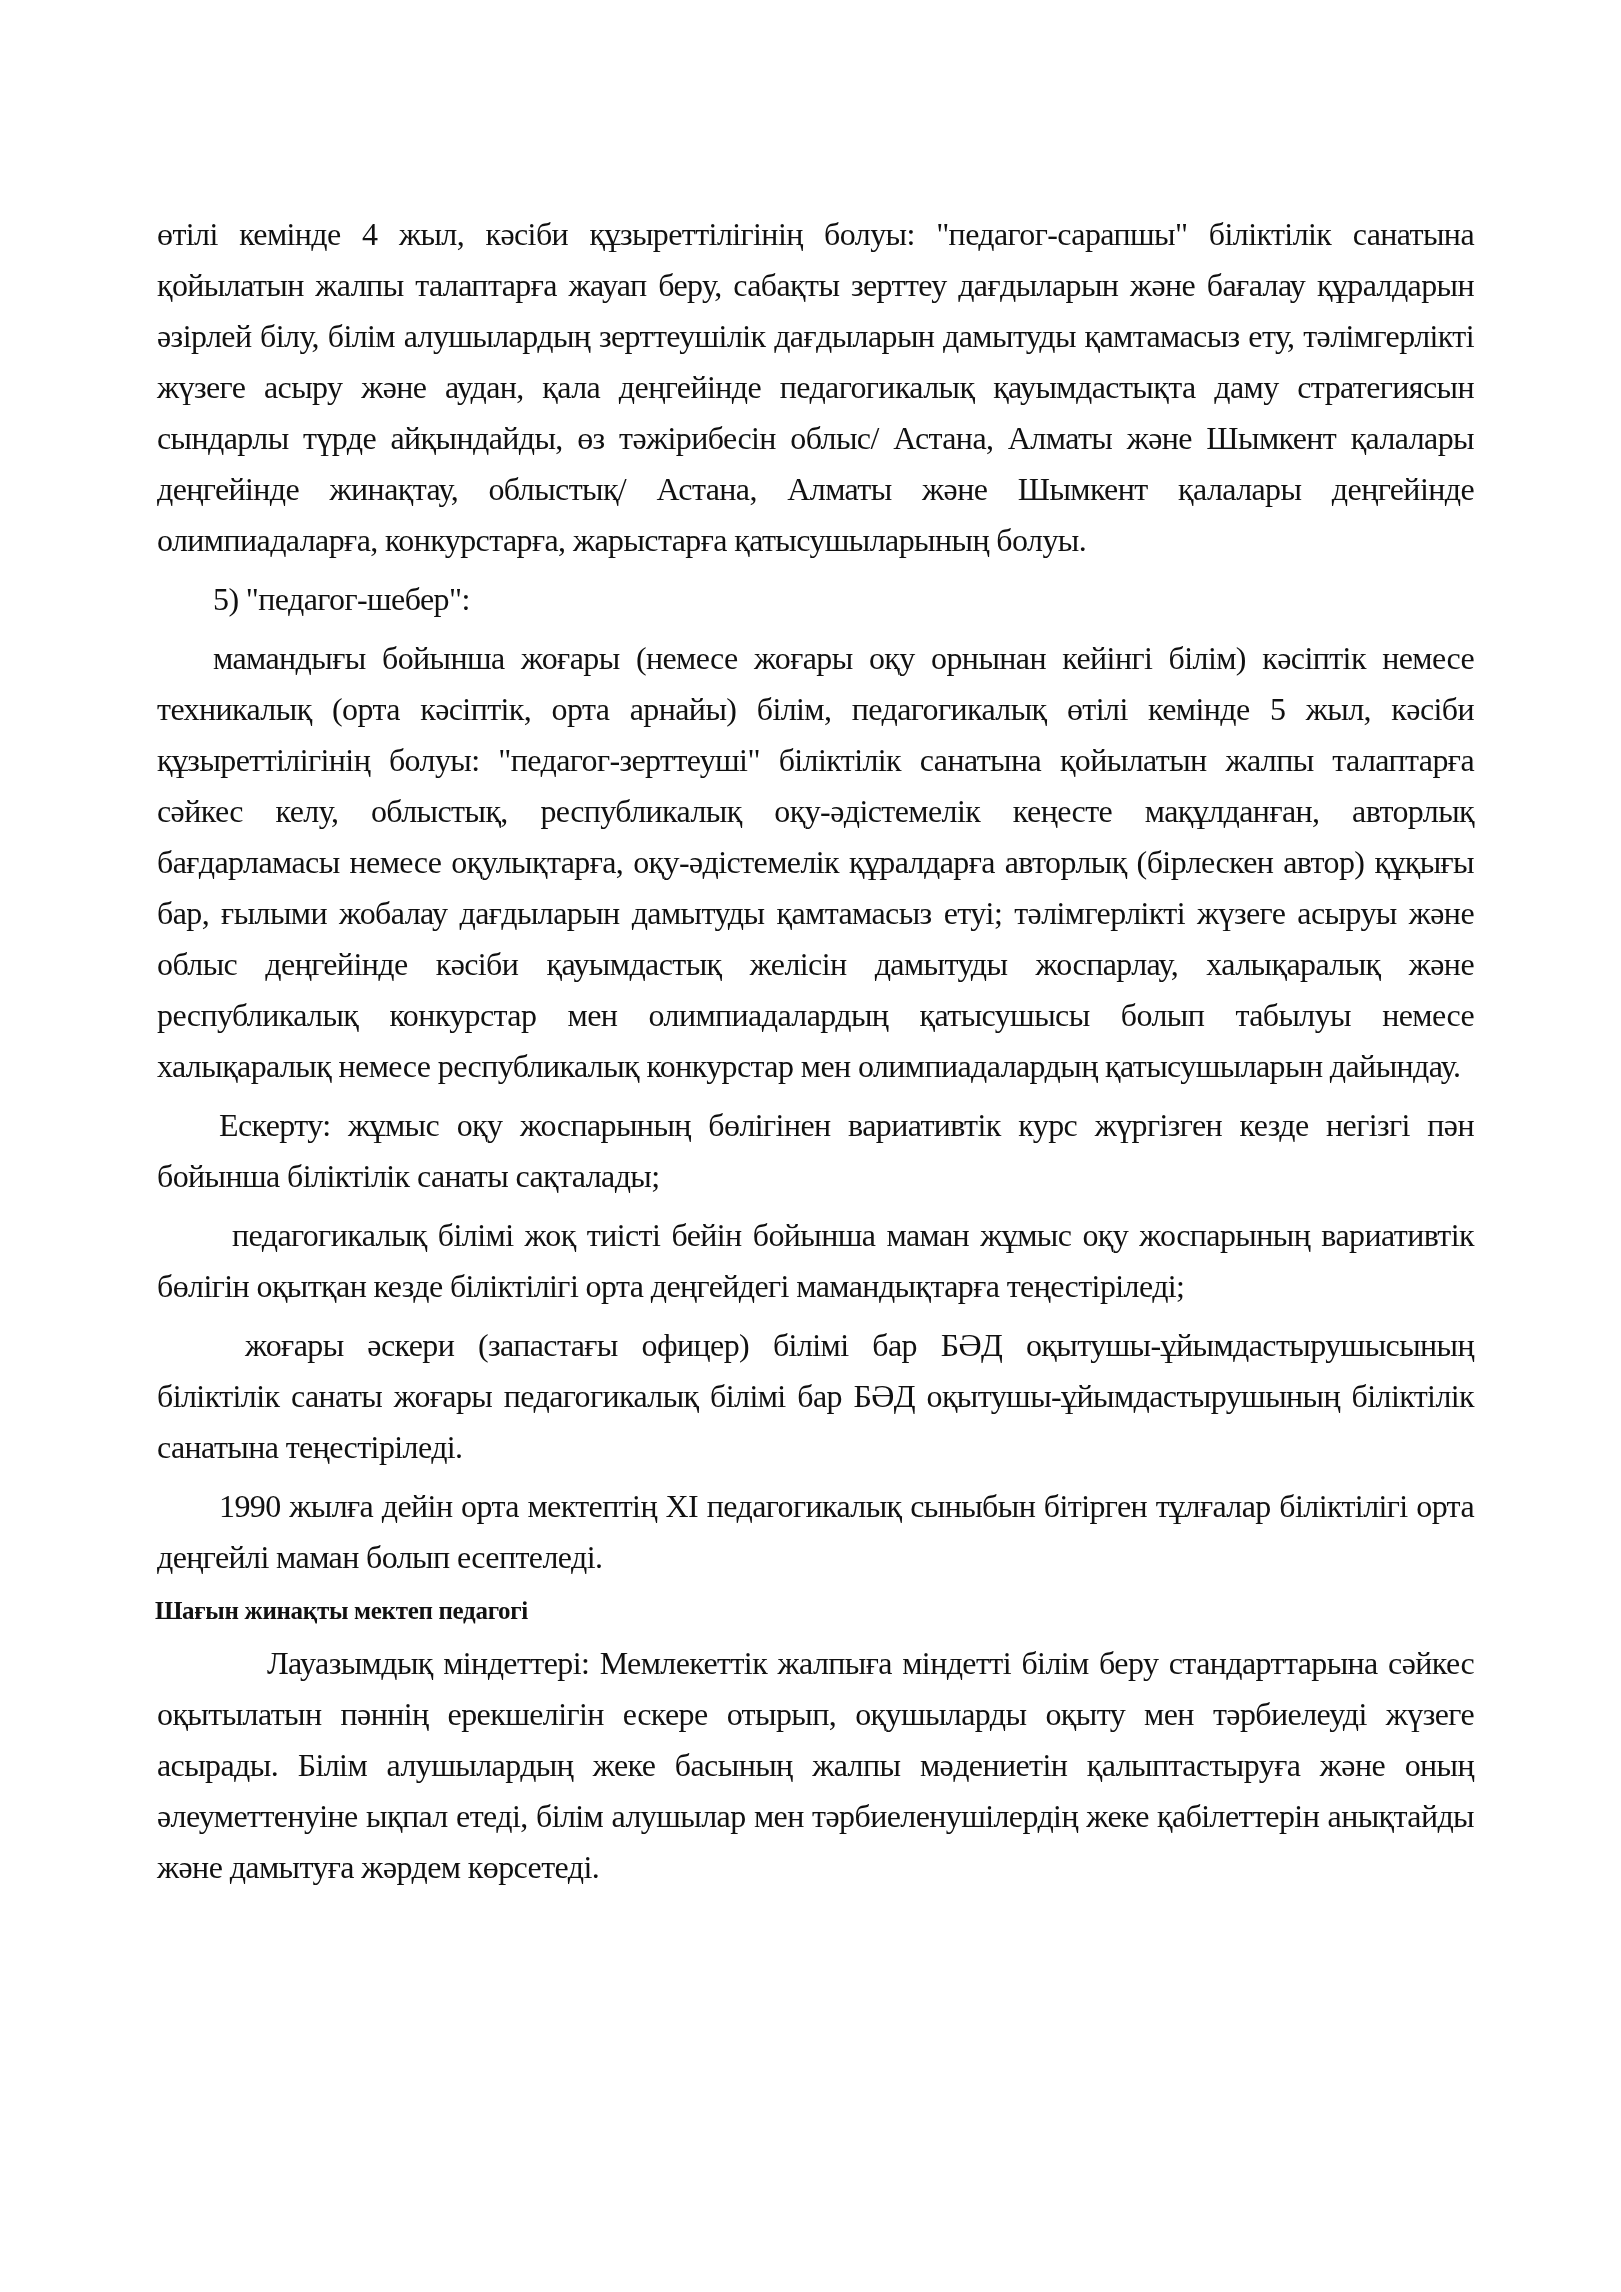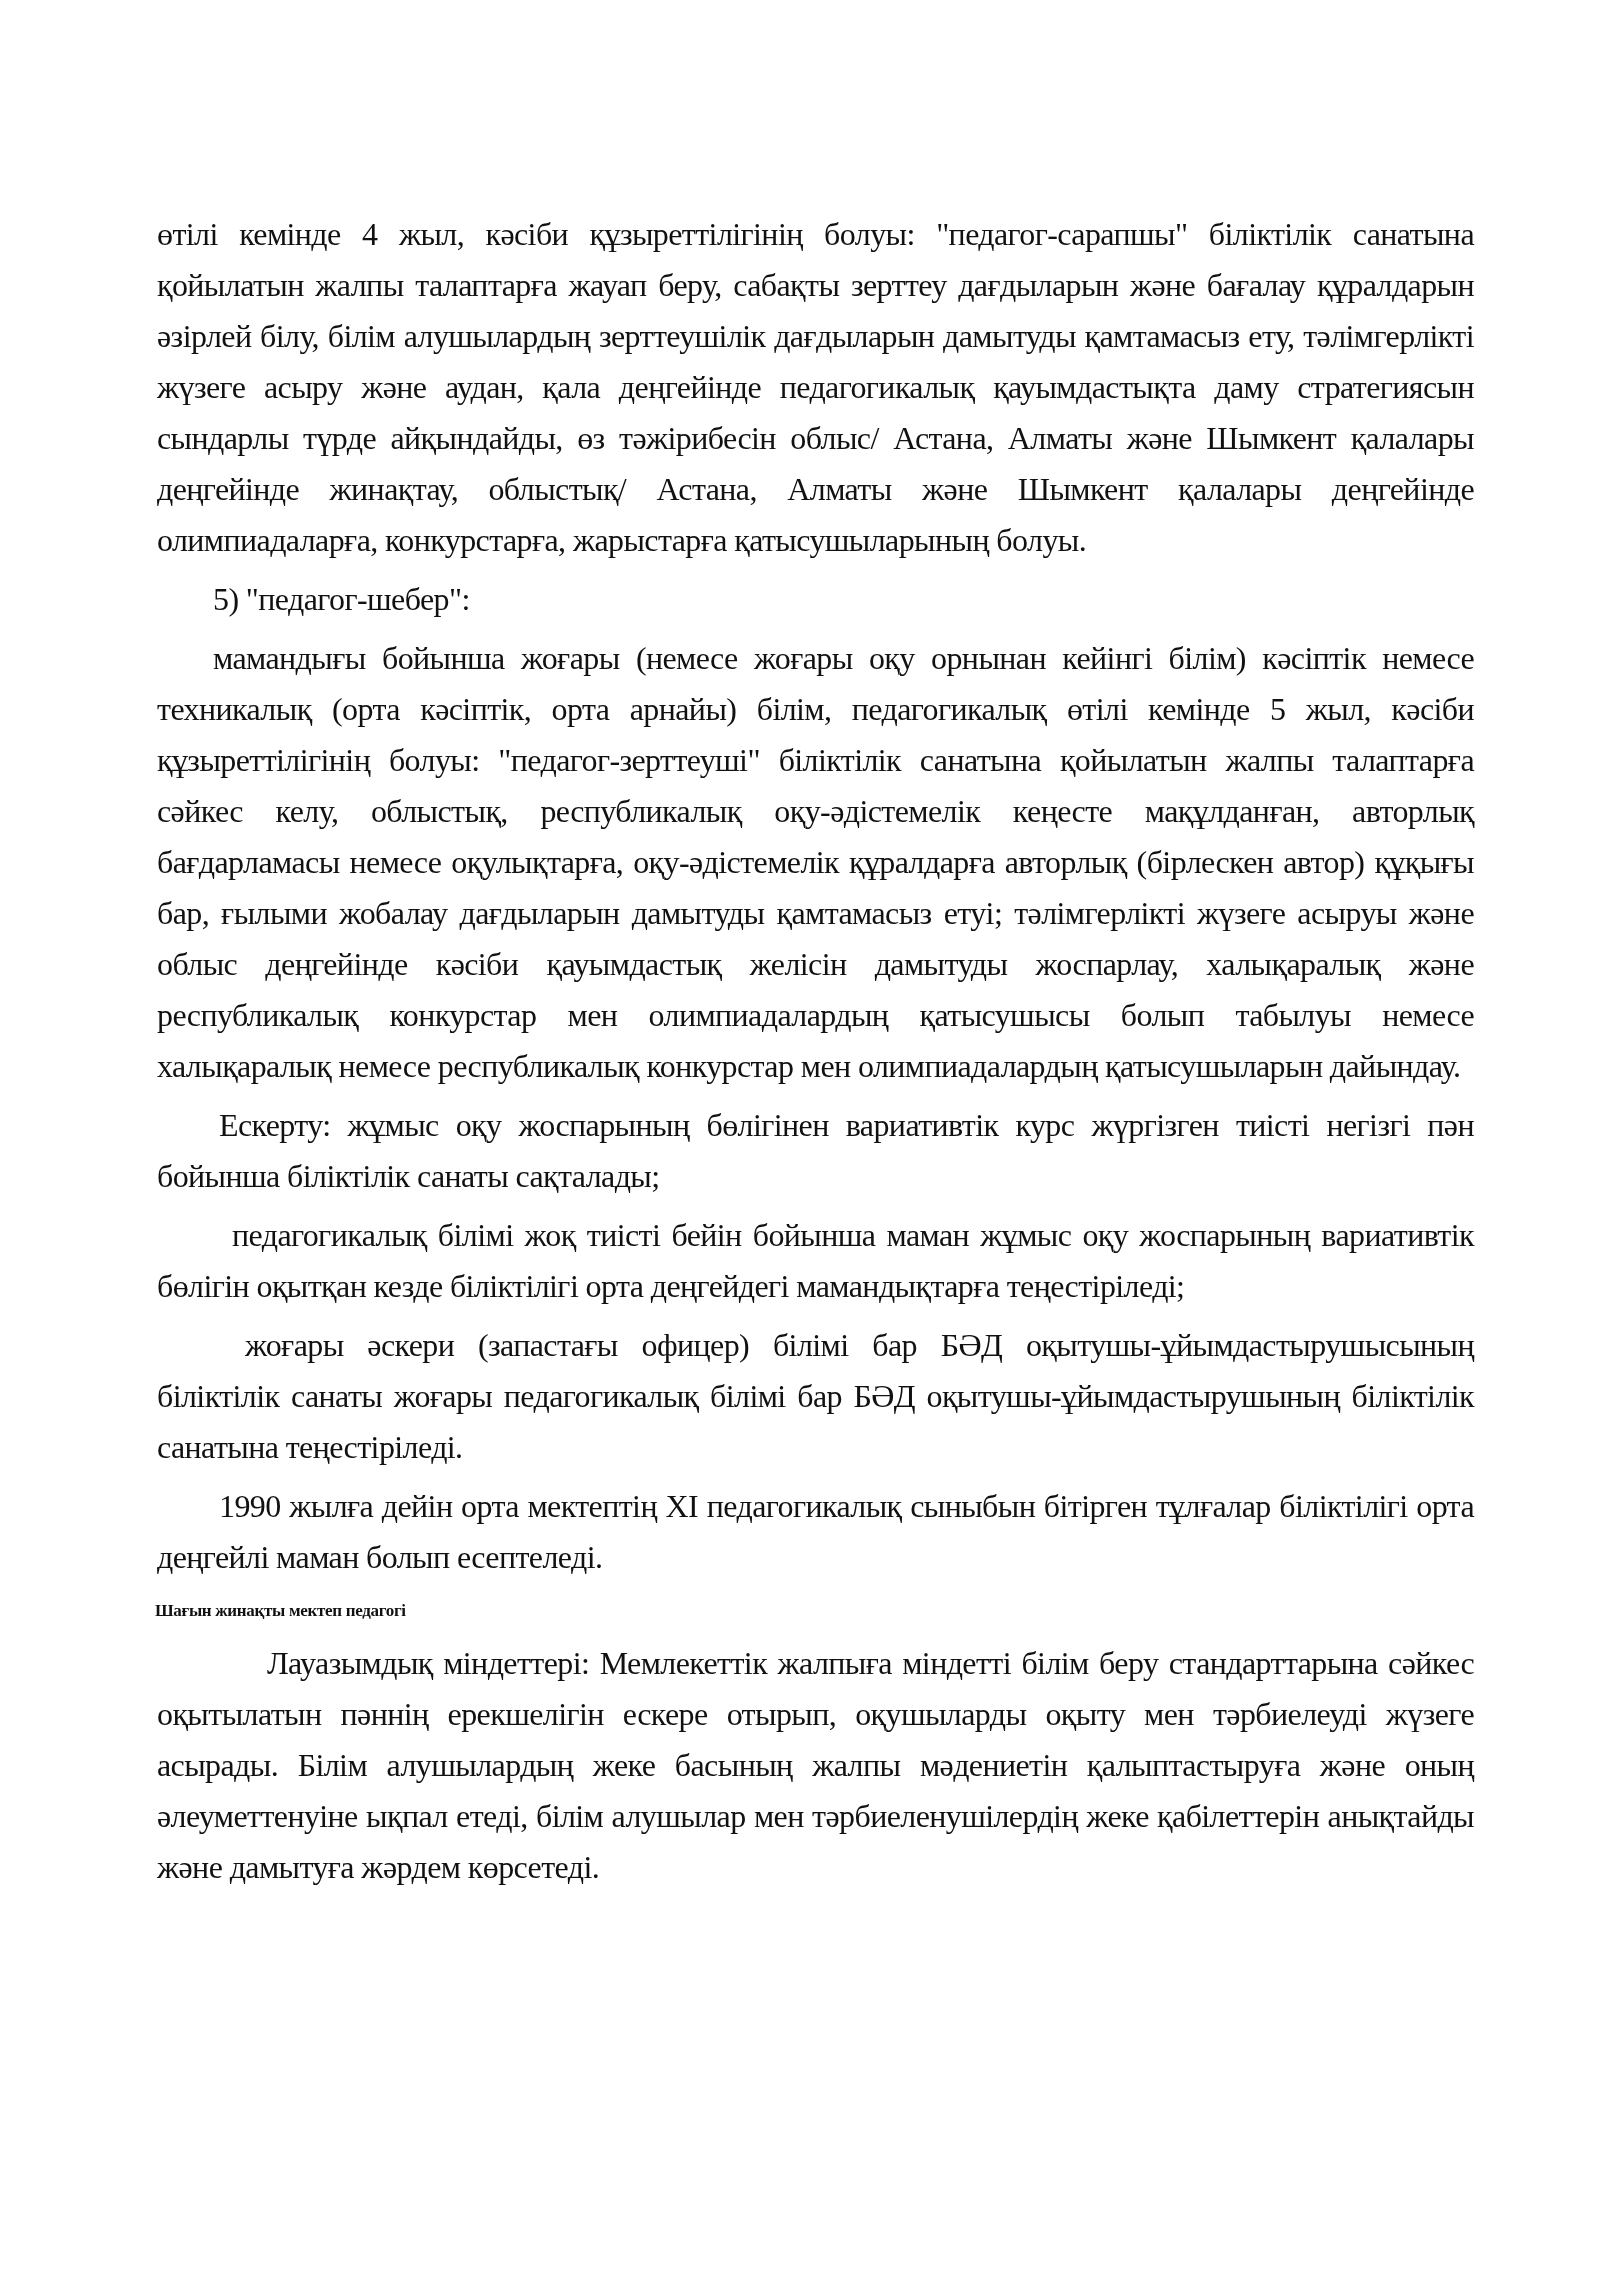--- a/index.html
+++ b/index.html
@@ -7,29 +7,29 @@
   .page { position:absolute; left:149px; top:201px; width:1333px;
     font-family:"Liberation Serif", serif; font-size:32px; line-height:51px; color:#111;
     letter-spacing:-0.6px; }
   .para { margin:8px; text-align:justify; text-align-last:left; }
   .ind1 { text-indent:56px; }
   .ind2 { text-indent:62px; }
   .ind3 { text-indent:75px; }
   .ind4 { text-indent:88px; }
   .ind5 { text-indent:110px; }
   .item { text-indent:56px; }
-  .heading { margin:0; font-weight:bold; font-size:17px; line-height:39px; padding-left:5.9px; letter-spacing:-0.3px; }
+  .heading { margin:0; font-weight:bold; font-size:25px; line-height:39px; padding-left:5.9px; letter-spacing:-0.3px; }
 </style>
 </head>
 <body>
 
 <div class="page">
   <p class="para">өтілі кемінде 4 жыл, кәсіби құзыреттілігінің болуы: "педагог-сарапшы" біліктілік санатына қойылатын жалпы талаптарға жауап беру, сабақты зерттеу дағдыларын және бағалау құралдарын әзірлей білу, білім алушылардың зерттеушілік дағдыларын дамытуды қамтамасыз ету, тәлімгерлікті жүзеге асыру және аудан, қала деңгейінде педагогикалық қауымдастықта даму стратегиясын сындарлы түрде айқындайды, өз тәжірибесін облыс/ Астана, Алматы және Шымкент қалалары деңгейінде жинақтау, облыстық/ Астана, Алматы және Шымкент қалалары деңгейінде олимпиадаларға, конкурстарға, жарыстарға қатысушыларының болуы.</p>
   <p class="para item">5) "педагог-шебер":</p>
   <p class="para ind1">мамандығы бойынша жоғары (немесе жоғары оқу орнынан кейінгі білім) кәсіптік немесе техникалық (орта кәсіптік, орта арнайы) білім, педагогикалық өтілі кемінде 5 жыл, кәсіби құзыреттілігінің болуы: "педагог-зерттеуші" біліктілік санатына қойылатын жалпы талаптарға сәйкес келу, облыстық, республикалық оқу-әдістемелік кеңесте мақұлданған, авторлық бағдарламасы немесе оқулықтарға, оқу-әдістемелік құралдарға авторлық (бірлескен автор) құқығы бар, ғылыми жобалау дағдыларын дамытуды қамтамасыз етуі; тәлімгерлікті жүзеге асыруы және облыс деңгейінде кәсіби қауымдастық желісін дамытуды жоспарлау, халықаралық және республикалық конкурстар мен олимпиадалардың қатысушысы болып табылуы немесе халықаралық немесе республикалық конкурстар мен олимпиадалардың қатысушыларын дайындау.</p>
-  <p class="para ind2">Ескерту: жұмыс оқу жоспарының бөлігінен вариативтік курс жүргізген тиісті негізгі пән бойынша біліктілік санаты сақталады;</p>
+  <p class="para ind2">Ескерту: жұмыс оқу жоспарының бөлігінен вариативтік курс жүргізген кезде негізгі пән бойынша біліктілік санаты сақталады;</p>
   <p class="para ind3">педагогикалық білімі жоқ тиісті бейін бойынша маман жұмыс оқу жоспарының вариативтік бөлігін оқытқан кезде біліктілігі орта деңгейдегі мамандықтарға теңестіріледі;</p>
   <p class="para ind4">жоғары әскери (запастағы офицер) білімі бар БӘД оқытушы-ұйымдастырушысының біліктілік санаты жоғары педагогикалық білімі бар БӘД оқытушы-ұйымдастырушының біліктілік санатына теңестіріледі.</p>
   <p class="para ind2">1990 жылға дейін орта мектептің XI педагогикалық сыныбын бітірген тұлғалар біліктілігі орта деңгейлі маман болып есептеледі.</p>
   <h3 class="heading">Шағын жинақты мектеп педагогі</h3>
   <p class="para ind5">Лауазымдық міндеттері: Мемлекеттік жалпыға міндетті білім беру стандарттарына сәйкес оқытылатын пәннің ерекшелігін ескере отырып, оқушыларды оқыту мен тәрбиелеуді жүзеге асырады. Білім алушылардың жеке басының жалпы мәдениетін қалыптастыруға және оның әлеуметтенуіне ықпал етеді, білім алушылар мен тәрбиеленушілердің жеке қабілеттерін анықтайды және дамытуға жәрдем көрсетеді.</p>
 </div>
 
 
 </body></html>

